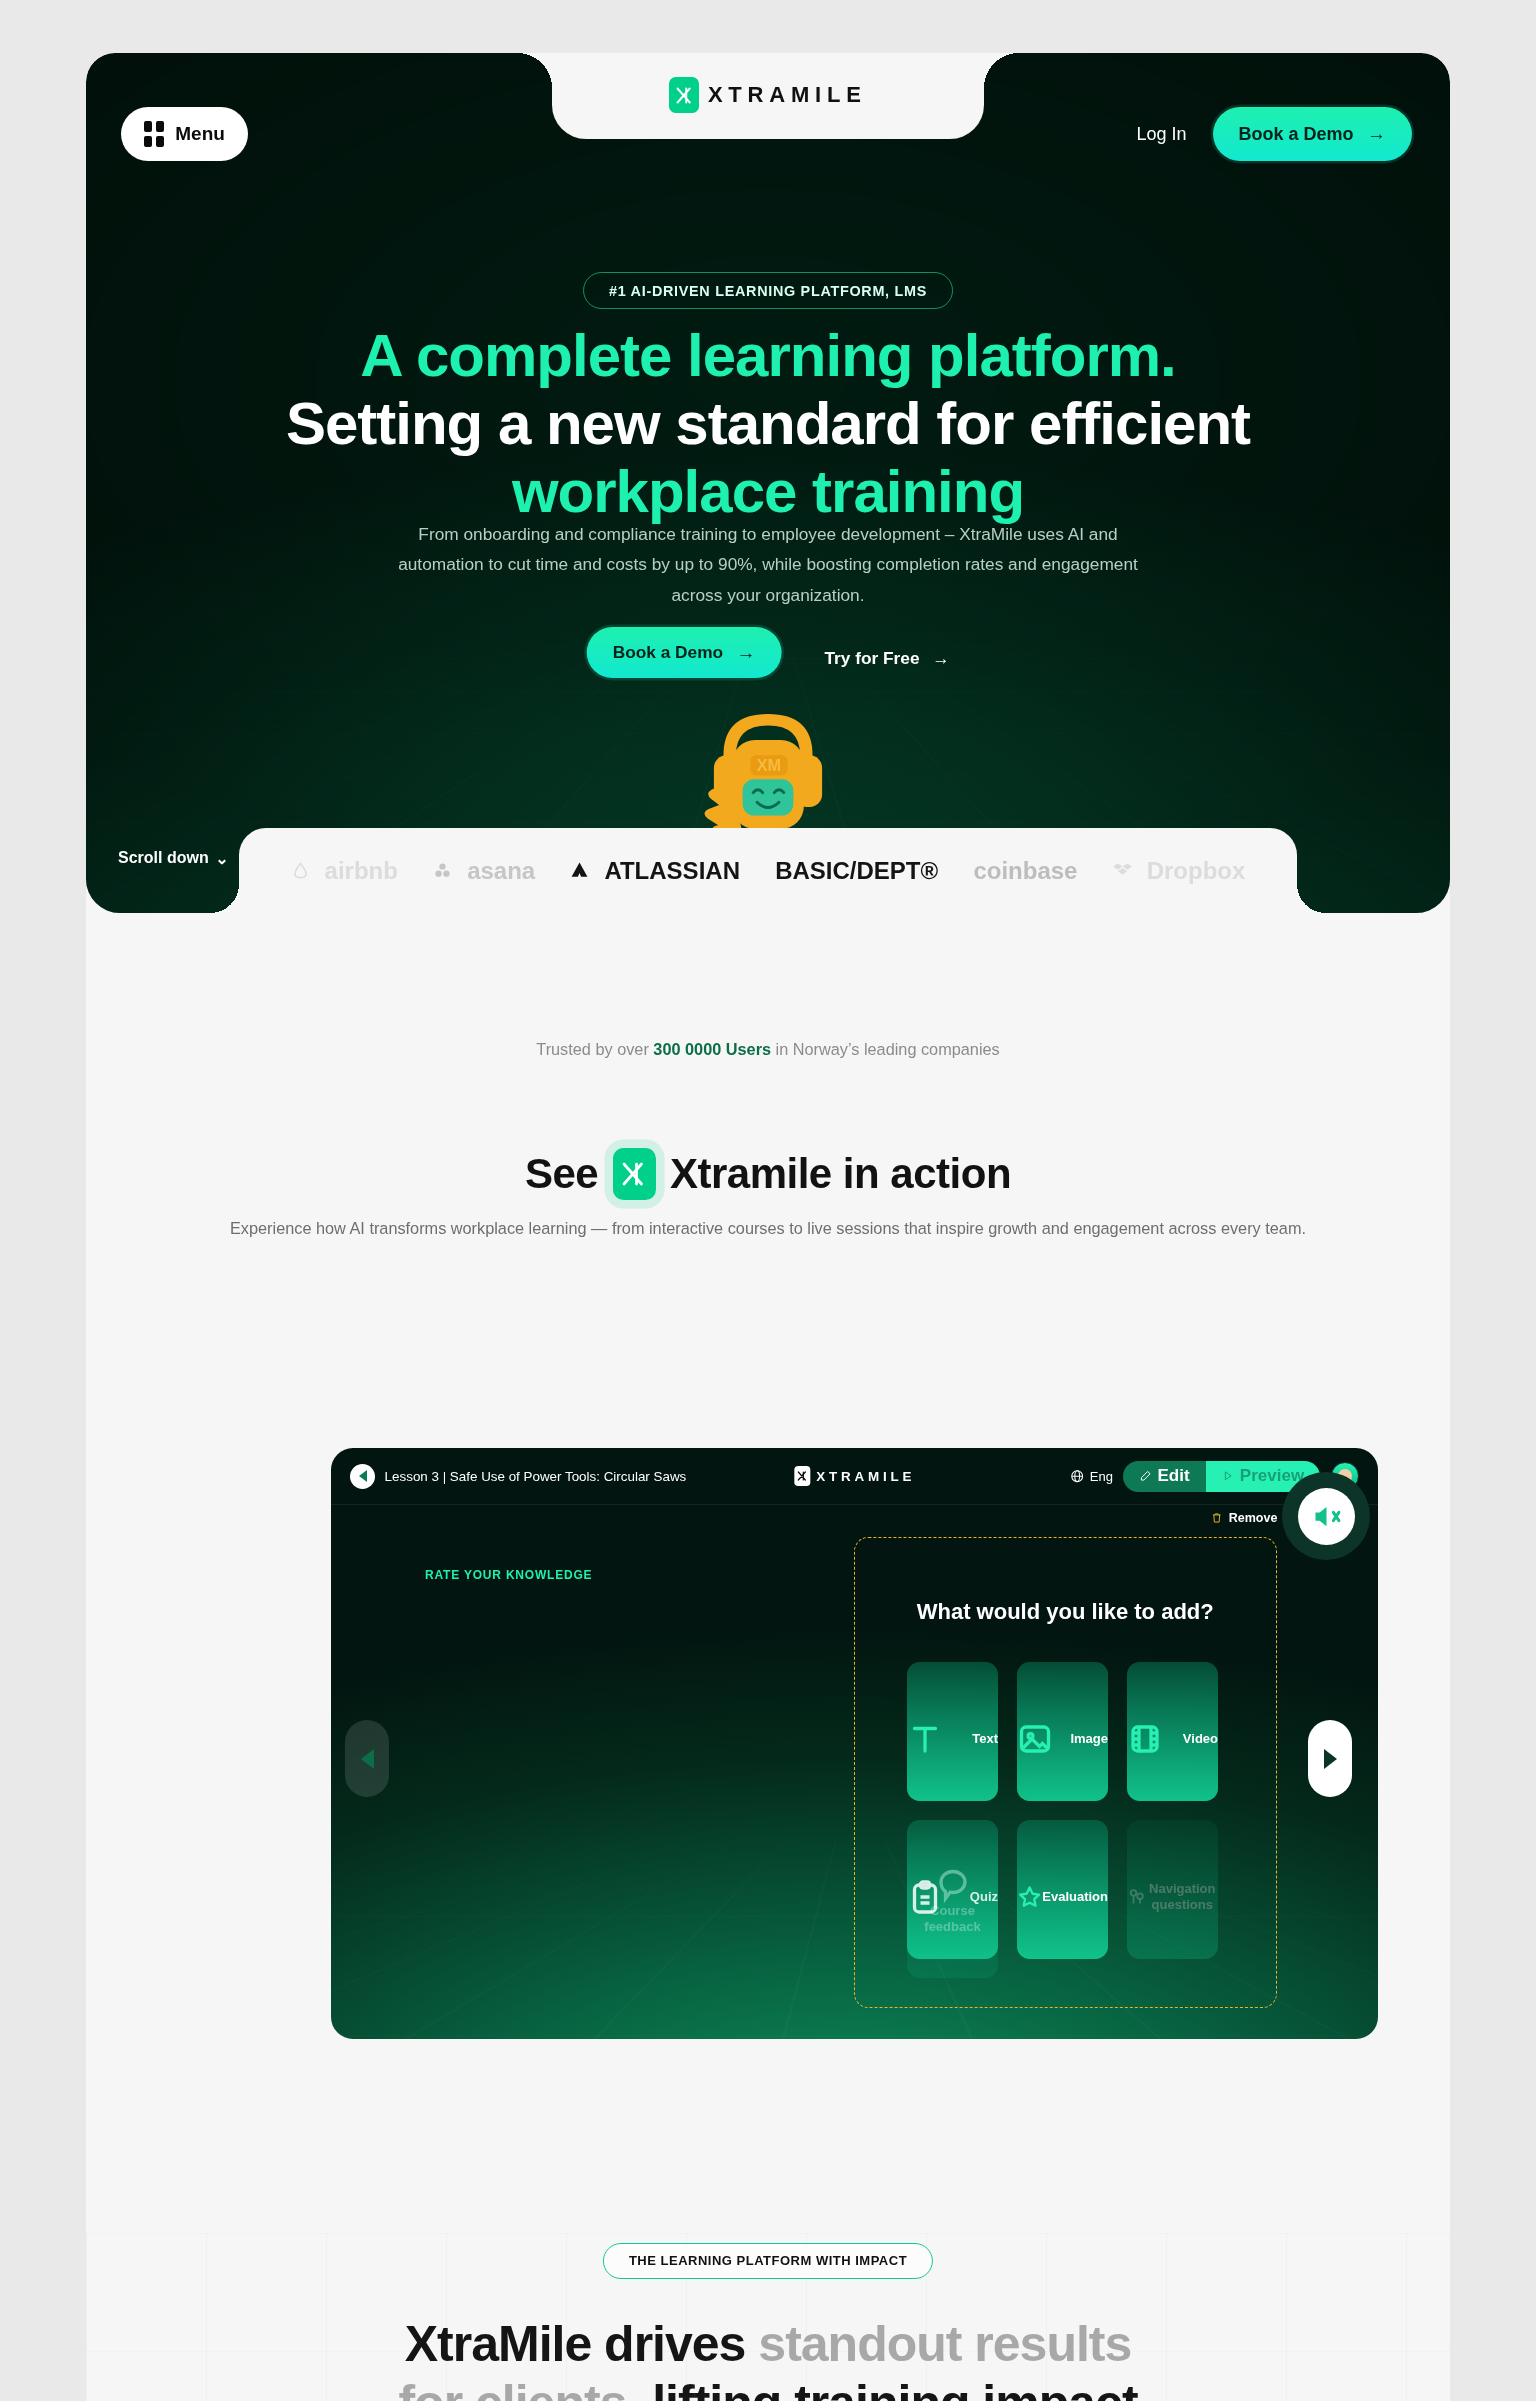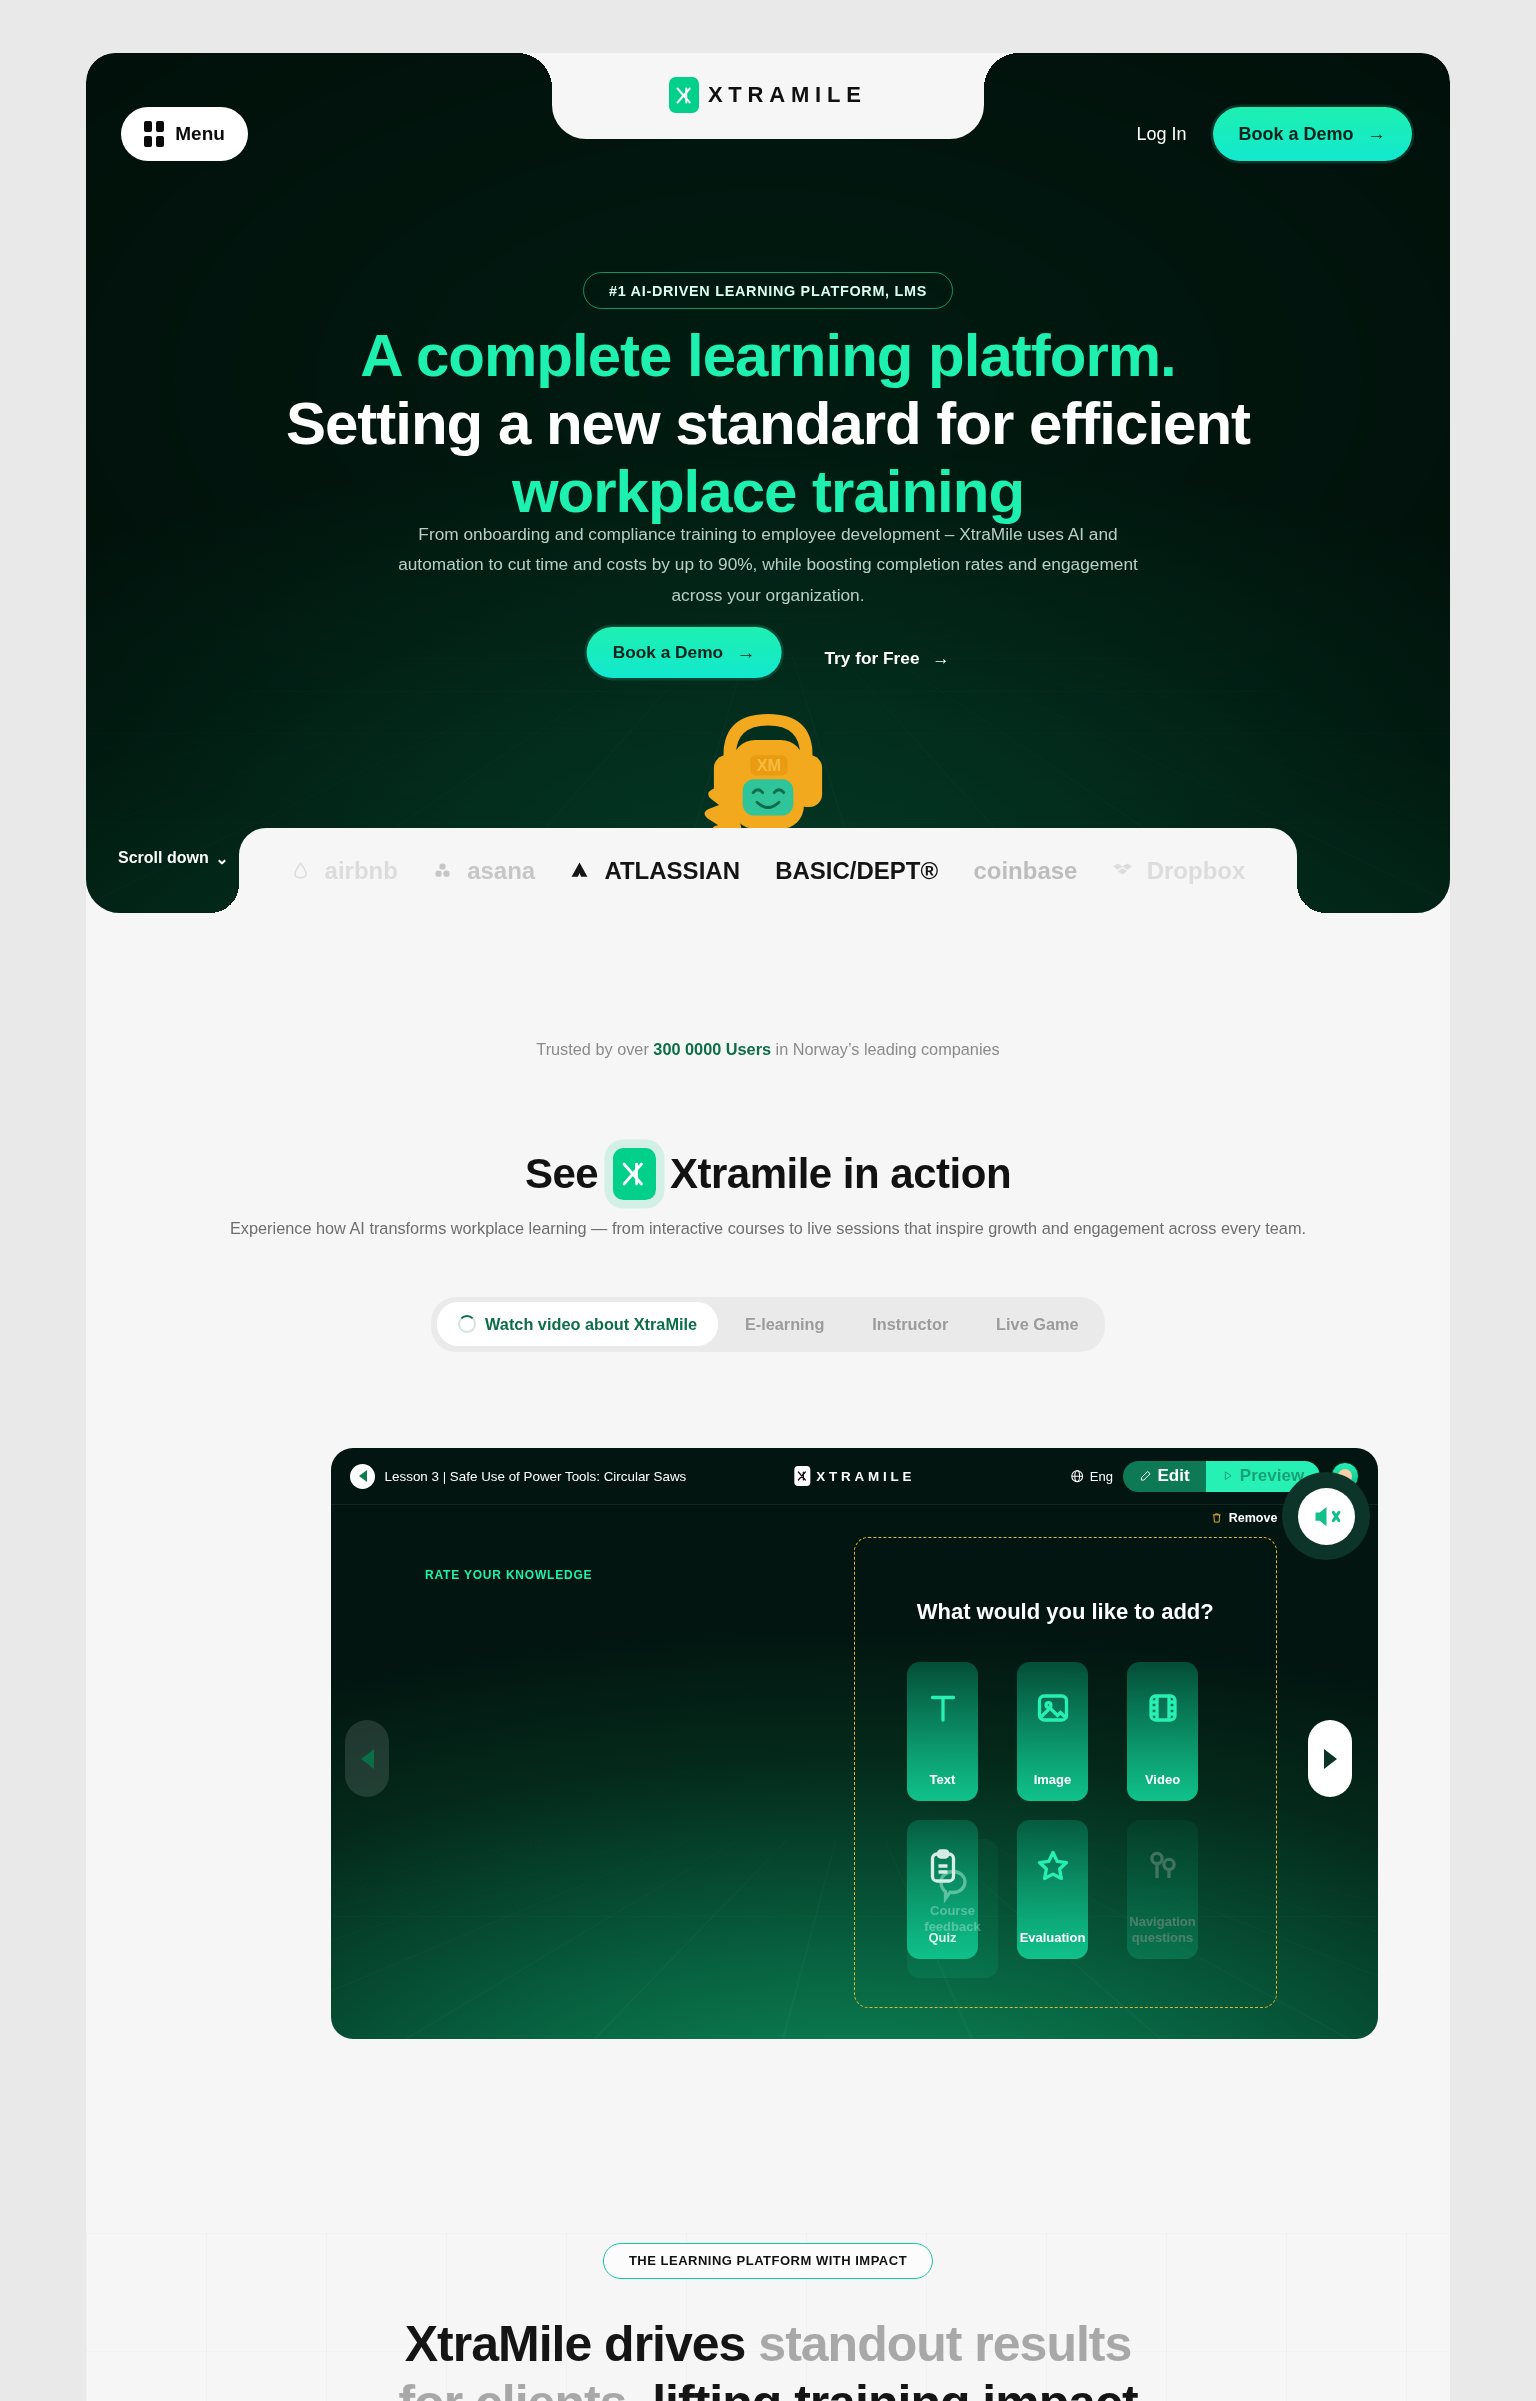--- a/index.html
+++ b/index.html
@@ -140,23 +140,23 @@
   .kicker{font-size:12px;letter-spacing:0.8px;font-weight:700;color:#1ef0b0;}
   .qtext{margin-top:23px;font-size:24px;line-height:1.4;font-weight:700;color:#fff;}
   .qtext .g{color:#1ef0b0;}
 
   .addbox{position:absolute;left:768px;top:1479px;width:432px;height:499px;z-index:9;}
   .remove{position:absolute;right:8.6px;top:-21px;display:flex;align-items:center;gap:5.8px;color:#fff;font-size:12.5px;font-weight:700;cursor:pointer;}
   .remove svg{width:11.5px;height:11.5px;}
   .dashed{position:absolute;left:0;top:4.8px;width:423px;height:471px;border:1.9px dashed #e8b429;border-radius:14.4px;}
   .addtitle{position:absolute;left:0;right:9.6px;top:67px;text-align:center;font-size:22px;font-weight:700;color:#fff;}
   .addgrid{position:absolute;left:53px;top:130px;display:grid;grid-template-columns:repeat(3,91px);gap:19px;}
-  .addcell{width:71px;height:139px;border-radius:12.5px;
+  .addcell{width:91px;height:139px;border-radius:12.5px;
        background:linear-gradient(180deg, rgba(6,120,85,.55) 0%, #10c28b 100%);
-       display:flex;flex-direction:column;align-items:center;justify-content:space-between;padding:28px 0 12.5px;}
+       display:flex;flex-direction:row;align-items:center;justify-content:space-between;padding:28px 0 12.5px;}
   .addcell.dim{opacity:.28;}
   .addcell svg{width:36px;height:36px;}
   .addcell .lbl{font-size:13px;color:#fff;font-weight:600;text-align:center;line-height:1.25;}
   .addcell2{position:absolute;left:53px;top:307px;width:91px;height:139px;border-radius:12.5px;
        background:linear-gradient(180deg, rgba(6,120,85,.28) 0%, rgba(16,194,139,.3) 100%);
        display:flex;flex-direction:column;align-items:center;padding:28px 0 12.5px;opacity:.55;}
   .addcell2 svg{width:36px;height:36px;}
   .addcell2 .lbl{font-size:13px;color:rgba(255,255,255,.55);font-weight:600;text-align:center;line-height:1.25;}
 
   .navarrow{position:absolute;top:1667px;width:44px;height:77px;border-radius:22px;z-index:10;
@@ -310,29 +310,20 @@
       <span class="sec2-badge">
         <svg viewBox="0 0 24 24" fill="none" stroke="#fff" stroke-width="2.2" stroke-linecap="round">
           <path d="M4 4 L18 20 M18 4 L4 20"></path>
             <path d="M14 4 L14 20"></path>
         </svg>
       </span>
       <span>Xtramile in action</span>
     </div>
     <p class="sec2-sub">Experience how AI transforms workplace learning — from interactive courses to live sessions that inspire growth and engagement across every team.</p>
 
-    <div class="tabbar">
-      <span class="tab on">
-        <span class="spinner"></span>
-        <span>Watch video about XtraMile</span>
-      </span>
-      <span class="tab">E-learning</span>
-      <span class="tab">Instructor</span>
-      <span class="tab">Live Game</span>
-    </div>
   </section>
 
   <div class="demo">
     <div class="demo-grid"></div>
     <div class="demo-top">
       <span class="dt-left">
         <span class="back-circle">
             <i></i>
           </span>
         <span>Lesson 3 | Safe Use of Power Tools: Circular Saws</span>

